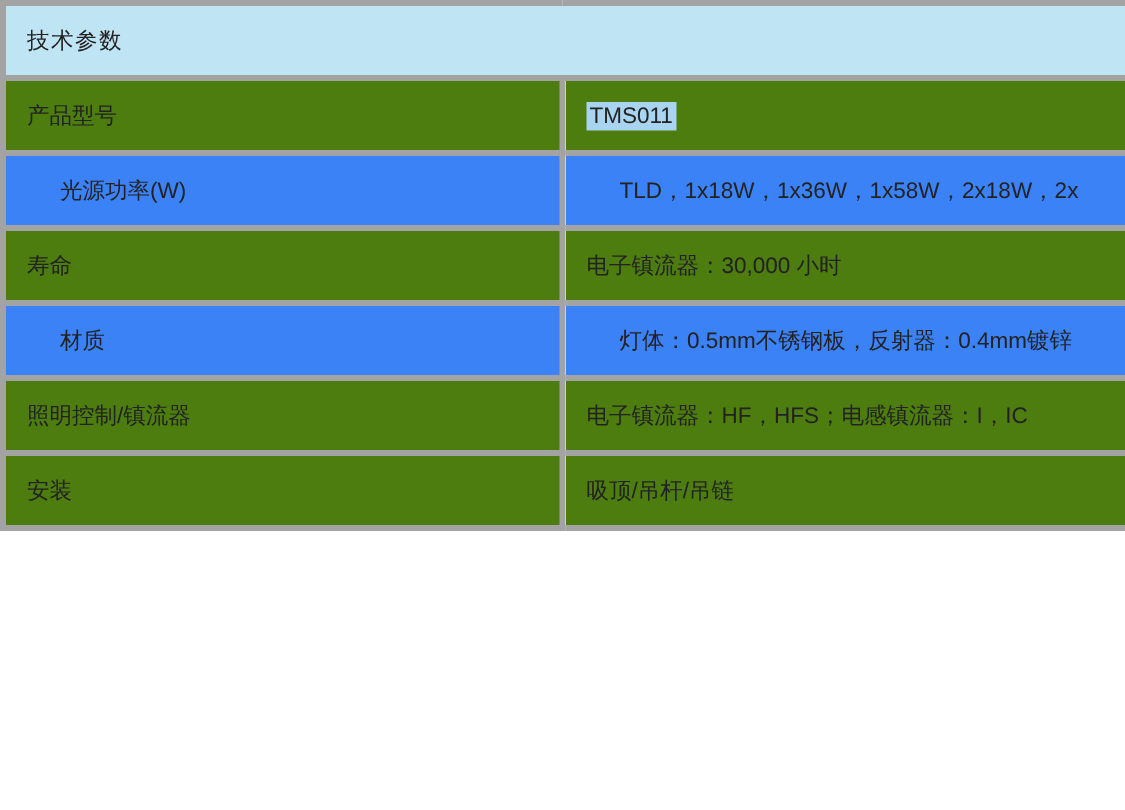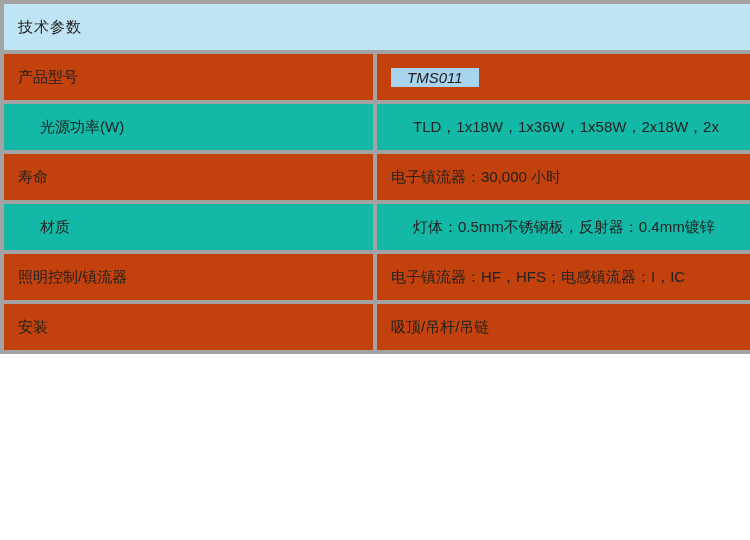--- a/index.html
+++ b/index.html
@@ -34,33 +34,32 @@
   .spec-table td {
     border: 4px solid #a3a3a3;
     padding: 0 14px;
     height: 46px;
     vertical-align: middle;
     font-size: 15px;
     color: #222222;
     white-space: nowrap;
     overflow: hidden;
   }
-  .row-a td { background: #c2410c; }
-  .row-b td { background: #14b8a6; padding-left: 36px; }
+  .row-a td { background: #4d7c0f; }
+  .row-b td { background: #3b82f6; padding-left: 36px; }
 
   .label-cell {
     color: #1f1f1f;
   }
   .value-cell {
     color: #1f1f1f;
   }
   .highlight {
     background: #a8d4ef;
-    padding: 1px 16px;
-    font-style: italic;
+    padding: 1px 2px;
   }
 </style>
 </head>
 <body>
 
 <table class="spec-table">
   <colgroup>
     <col class="label-col">
     <col class="value-col">
   </colgroup>

